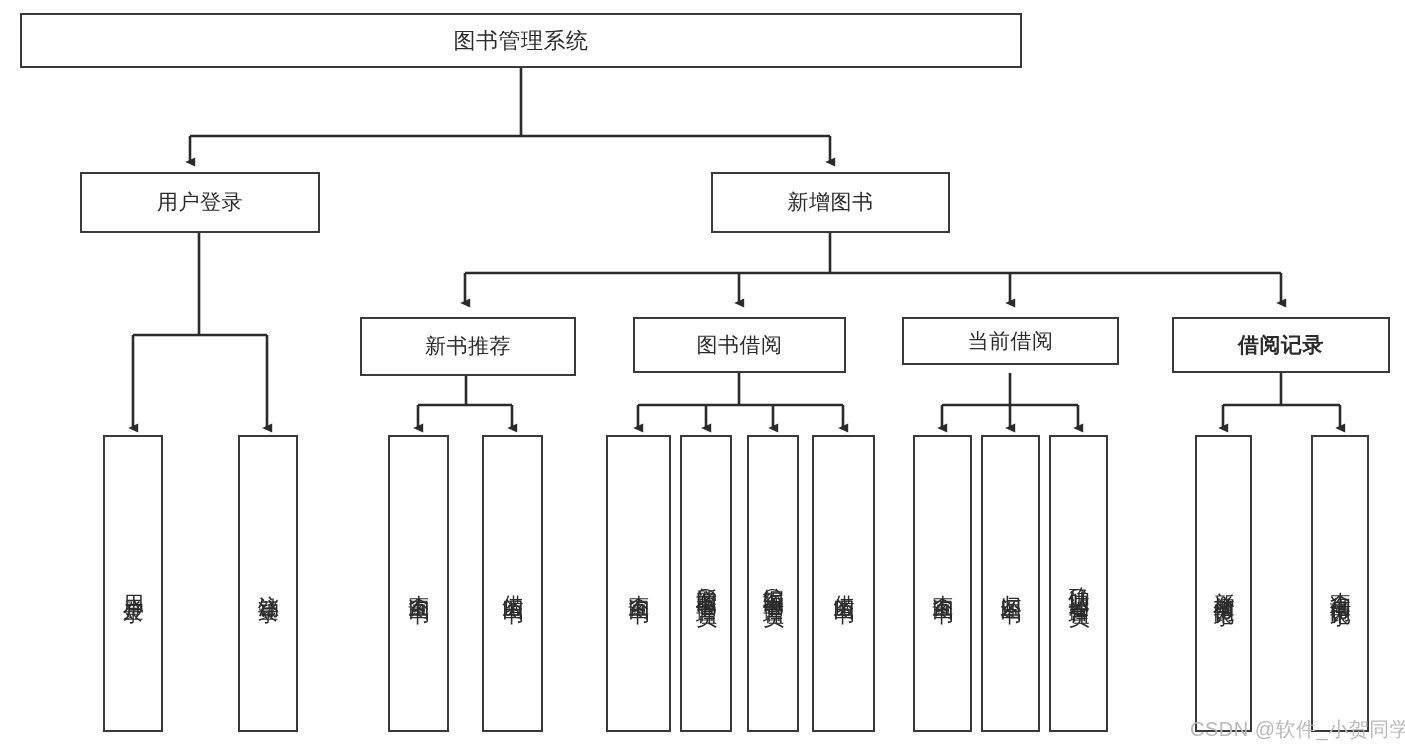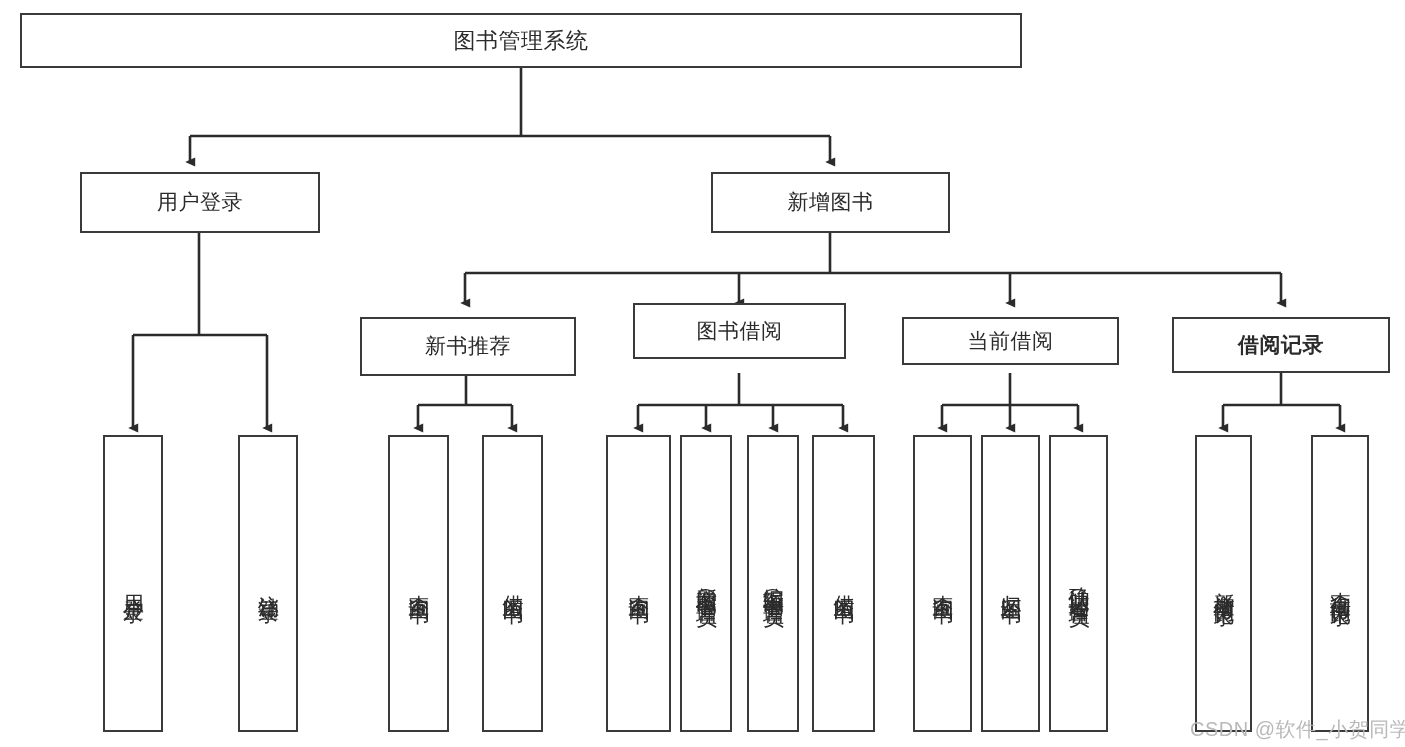--- a/index.html
+++ b/index.html
@@ -137,21 +137,21 @@
   </div>
 
   <div class="node h" style="left:711px; top:172px; width:239px; height:61px;">
     <span class="lbl">新增图书</span>
   </div>
 
   <div class="node h" style="left:360px; top:317px; width:216px; height:59px;">
     <span class="lbl">新书推荐</span>
   </div>
 
-  <div class="node h" style="left:633px; top:303px; width:213px; height:56px;">
+  <div class="node h" style="left:633px; top:317px; width:213px; height:56px;">
     <span class="lbl">图书借阅</span>
   </div>
 
   <div class="node h" style="left:902px; top:317px; width:217px; height:48px;">
     <span class="lbl">当前借阅</span>
   </div>
 
   <div class="node h" style="left:1172px; top:317px; width:218px; height:56px;font-weight:bold;">
     <span class="lbl">借阅记录</span>
   </div>

